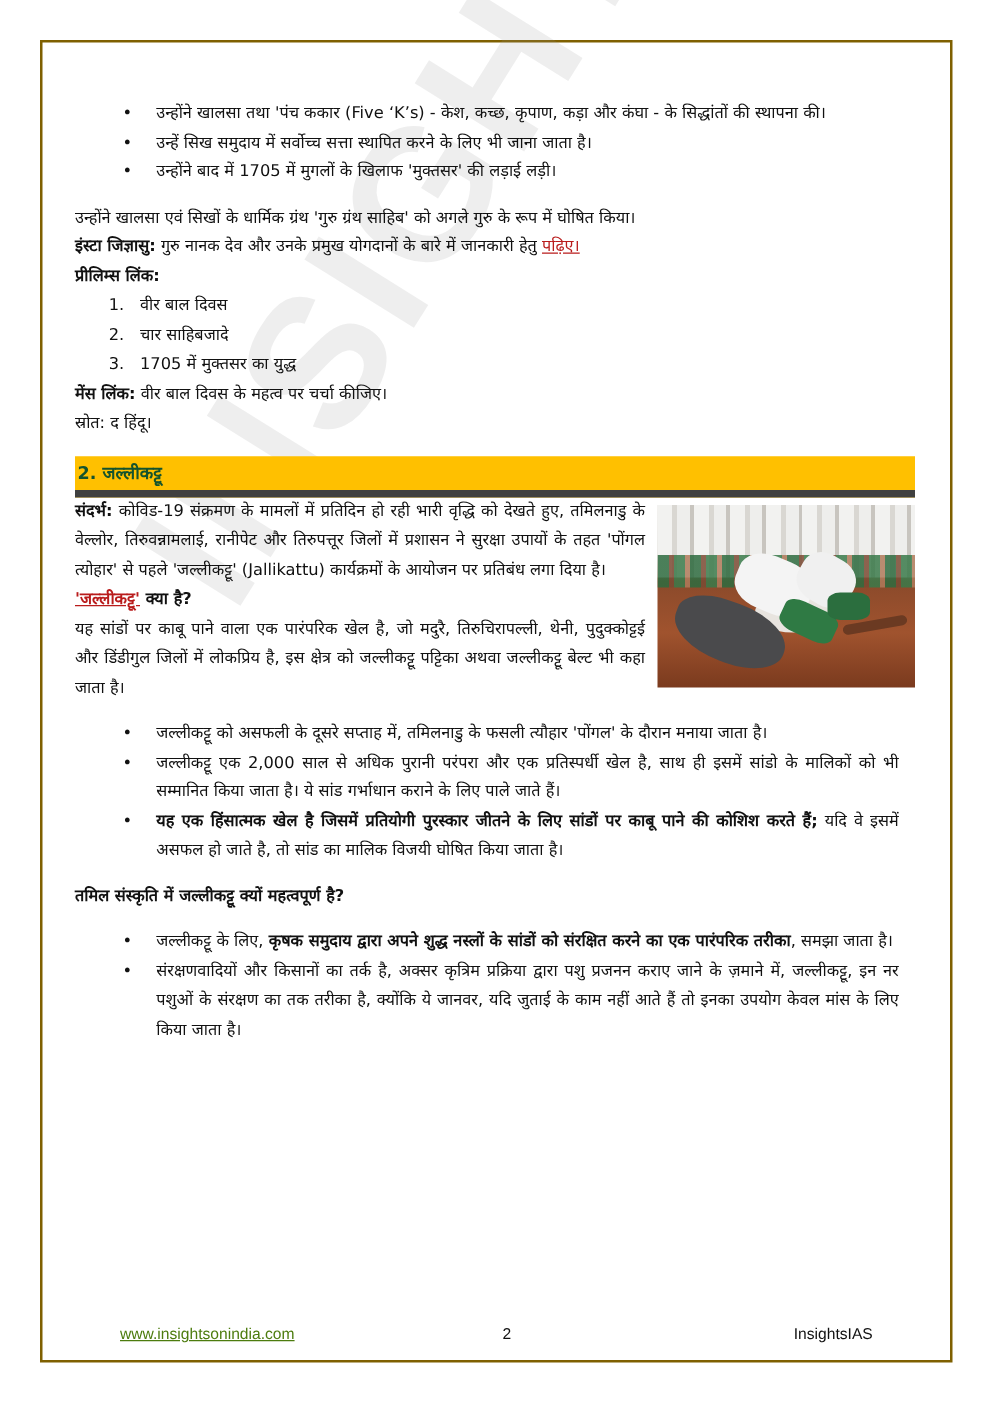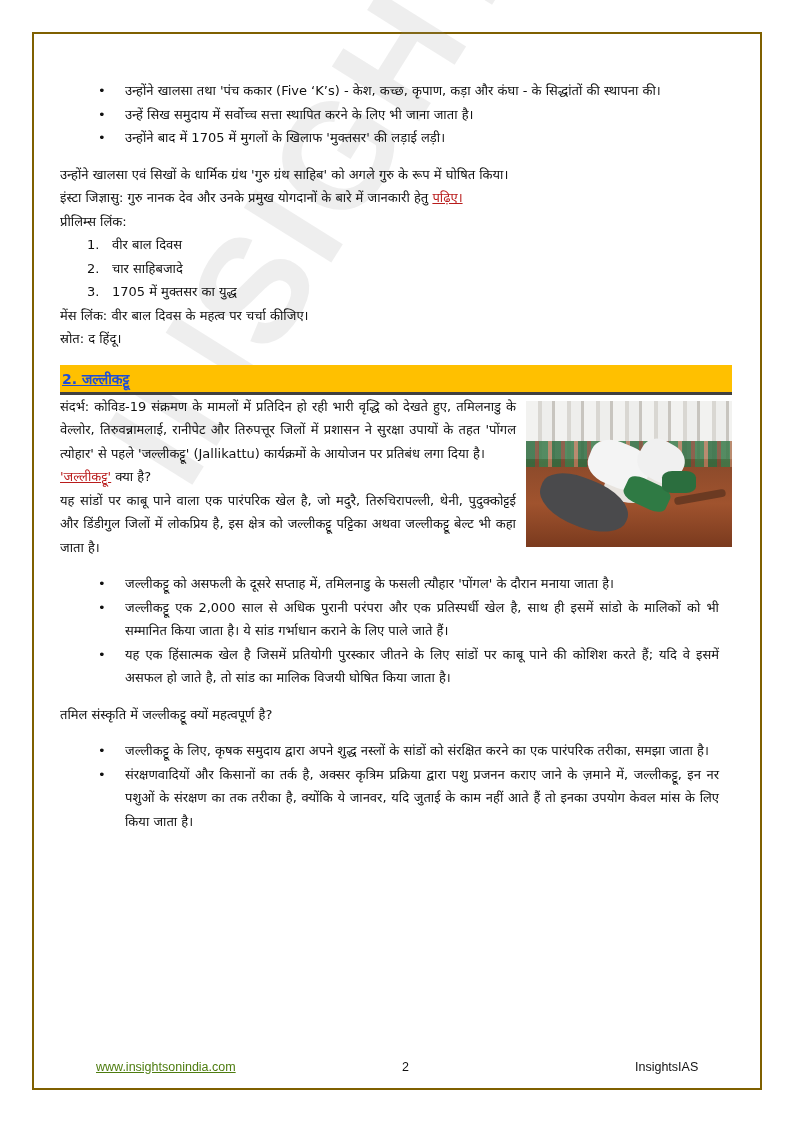--- a/index.html
+++ b/index.html
@@ -20,27 +20,26 @@
     white-space: nowrap; pointer-events: none; z-index: 0;
   }
   .content { position: absolute; left: 60px; top: 66px; width: 672px; z-index: 1; font-size: 13px; line-height: 23.5px; }
   ul.bullets { margin: 13px; padding-left: 52px; list-style: none; }
   ul.bullets li { position: relative; text-align: justify; }
   ul.bullets li::before { content: "•"; position: absolute; left: -27px; top: 0; font-size: 13px; }
   ol.nums { margin: 0; padding-left: 52px; list-style: none; }
   ol.nums li { position: relative; }
   ol.nums li span.n { position: absolute; left: -25px; }
   p { margin: 0; text-align: justify; }
-  b { font-weight: normal; }
+  b { font-weight: bold; }
   a.link { color: #b91c1c; text-decoration: underline; }
   .section-bar {
     background: #ffc000; margin-top: 14px; height: 27px; line-height: 28px;
-    font-weight: bold; font-size: 14px; padding-left: 2px; color: #1d4ed8;
-    border-bottom: 3px solid #404040;
-    text-decoration: underline;
+    font-weight: bold; font-size: 14px; padding-left: 2px; color: #14532d;
+    border-bottom: 6px solid #404040;
   }
   .float-img {
     float: right; width: 206px; height: 146px; margin: 6px 0 6px 10px;
     position: relative; overflow: hidden;
     background: linear-gradient(180deg, #e8e6e2 0%, #d6d3cc 26%, #8b4a2b 42%, #a0532e 70%, #7a3a1e 100%);
   }
   .crowd { position:absolute; left:0; top:0; width:100%; height:58px;
     background:
       repeating-linear-gradient(90deg, #f2f2f0 0 12px, #d9d7d2 12px 16px, #eeeeec 16px 26px, #c8c5bf 26px 29px);
   }

